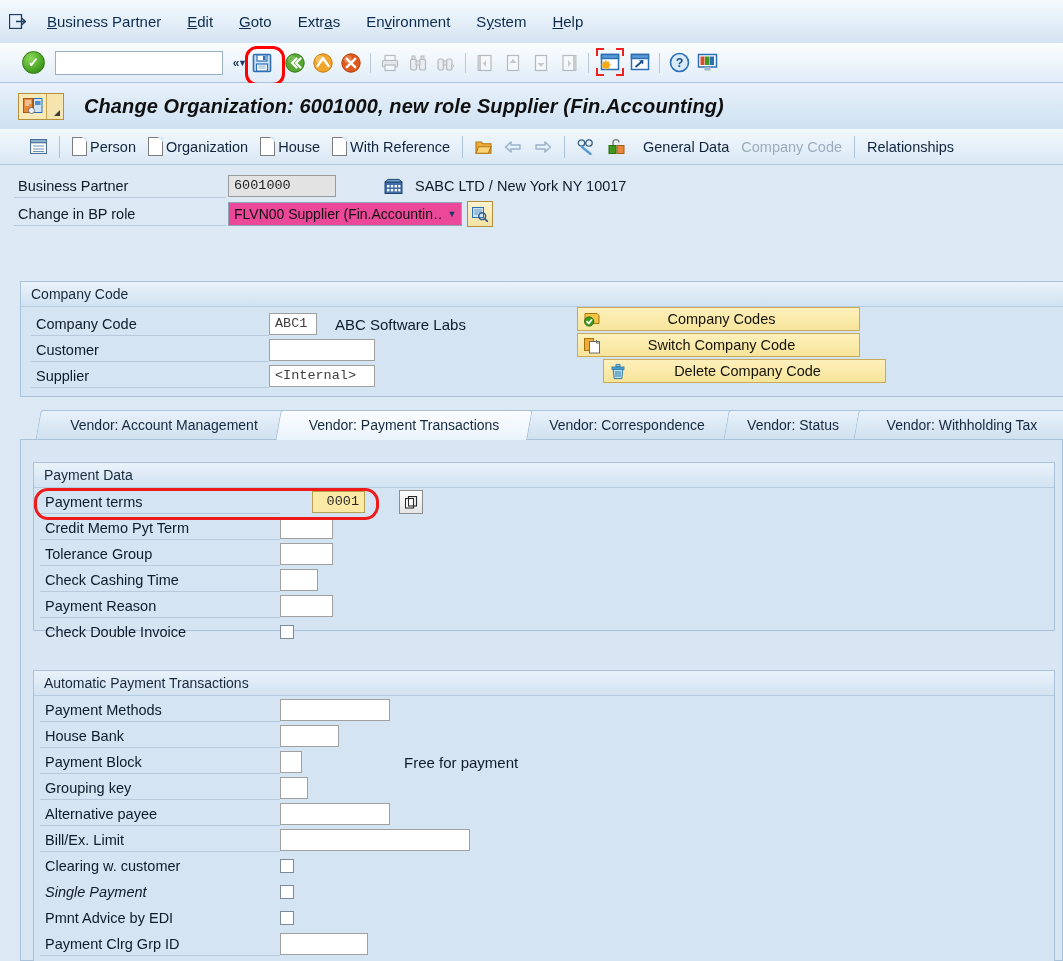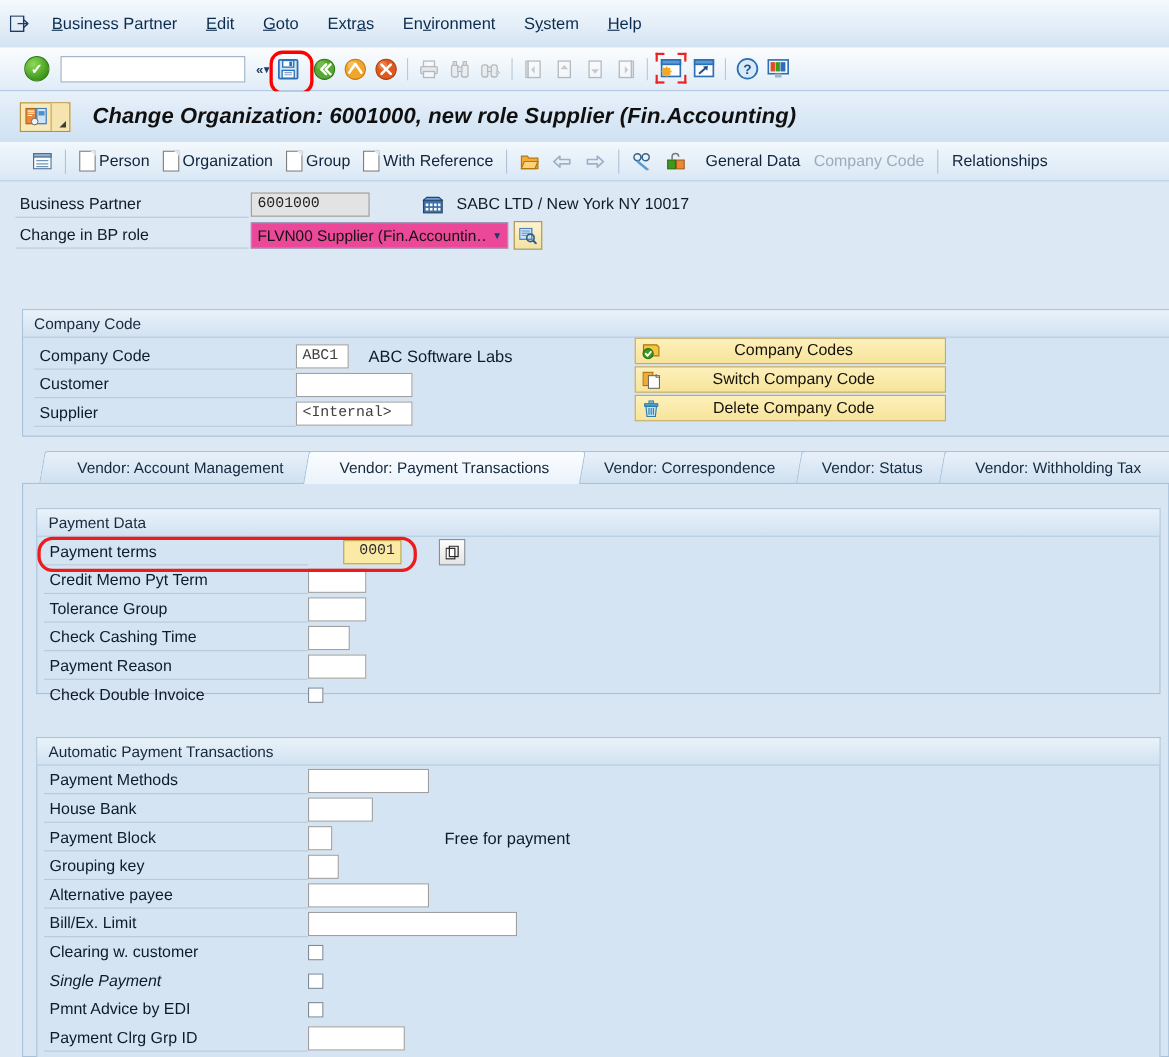--- a/index.html
+++ b/index.html
@@ -397,21 +397,21 @@
     <div class="at-item">
       <span class="pageicon"></span>
       <span>Person</span>
     </div>
     <div class="at-item">
       <span class="pageicon"></span>
       <span>Organization</span>
     </div>
     <div class="at-item">
       <span class="pageicon"></span>
-      <span>Group</span>
+      <span>House</span>
     </div>
     <div class="at-item">
       <span class="pageicon"></span>
       <span>With Reference</span>
     </div>
 
     <div class="at-sep"></div>
 
     <div class="at-item">
       <svg width="17" height="17" viewBox="0 0 17 17">
@@ -534,21 +534,21 @@
       <span class="bi">
         <svg width="17" height="17" viewBox="0 0 17 17">
           <rect x="0.5" y="1.5" width="9" height="12" fill="#f0ab3a" stroke="#a8750d" stroke-width="1"></rect>
           <rect x="5.5" y="4.5" width="10" height="11.5" fill="#ffffff" stroke="#6a6a6a" stroke-width="1"></rect>
           <path d="M12.5 3 v3 h3" fill="none" stroke="#6a6a6a" stroke-width="1"></path>
         </svg>
       </span>
       <span class="bt">Switch Company Code</span>
     </div>
 
-    <div class="ybtn" style="position:absolute; left:556px; top:77px; width:283px;">
+    <div class="ybtn" style="position:absolute; left:582px; top:77px; width:283px;">
       <span class="bi">
         <svg width="16" height="17" viewBox="0 0 16 17">
           <rect x="2" y="4" width="12" height="2.4" fill="#4fa7d8" stroke="#2f7ba8" stroke-width=".9"></rect>
           <path d="M3.2 6.4 l1 9.2 h7.6 l1 -9.2 z" fill="#bfe2f4" stroke="#2f7ba8" stroke-width="1"></path>
           <path d="M6 8 v6 M8 8 v6 M10 8 v6" stroke="#2f7ba8" stroke-width="1"></path>
           <rect x="6" y="1.5" width="4" height="2" fill="#9fd3ee" stroke="#2f7ba8" stroke-width=".9"></rect>
         </svg>
       </span>
       <span class="bt">Delete Company Code</span>
     </div>

